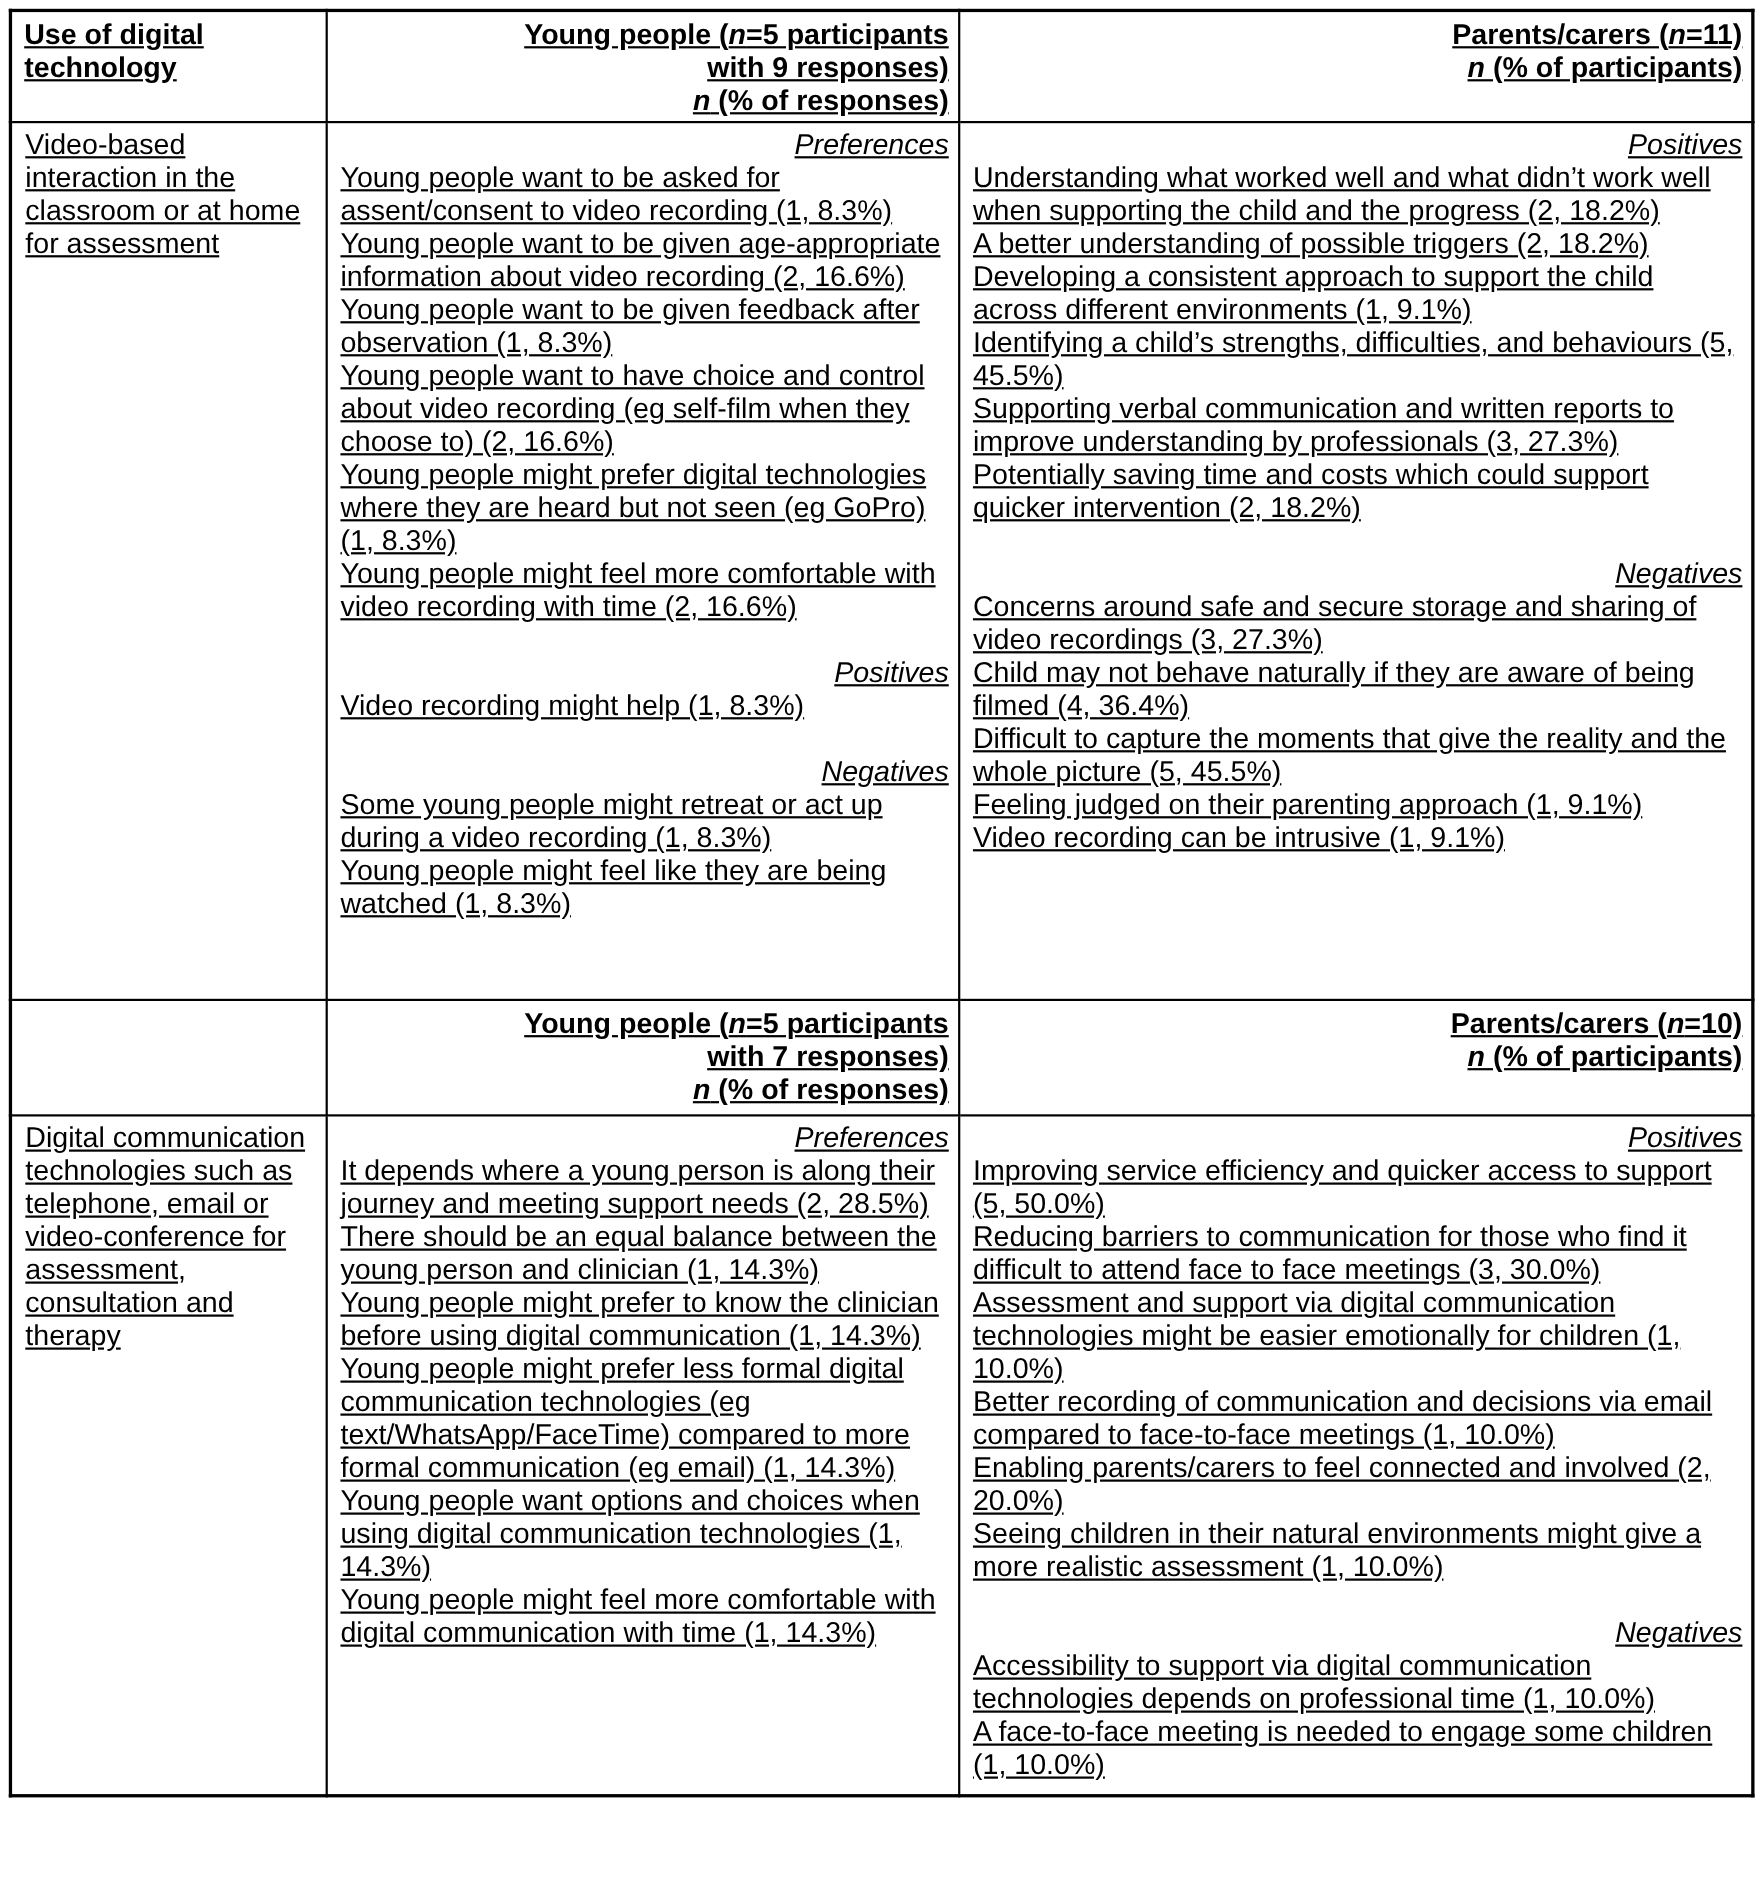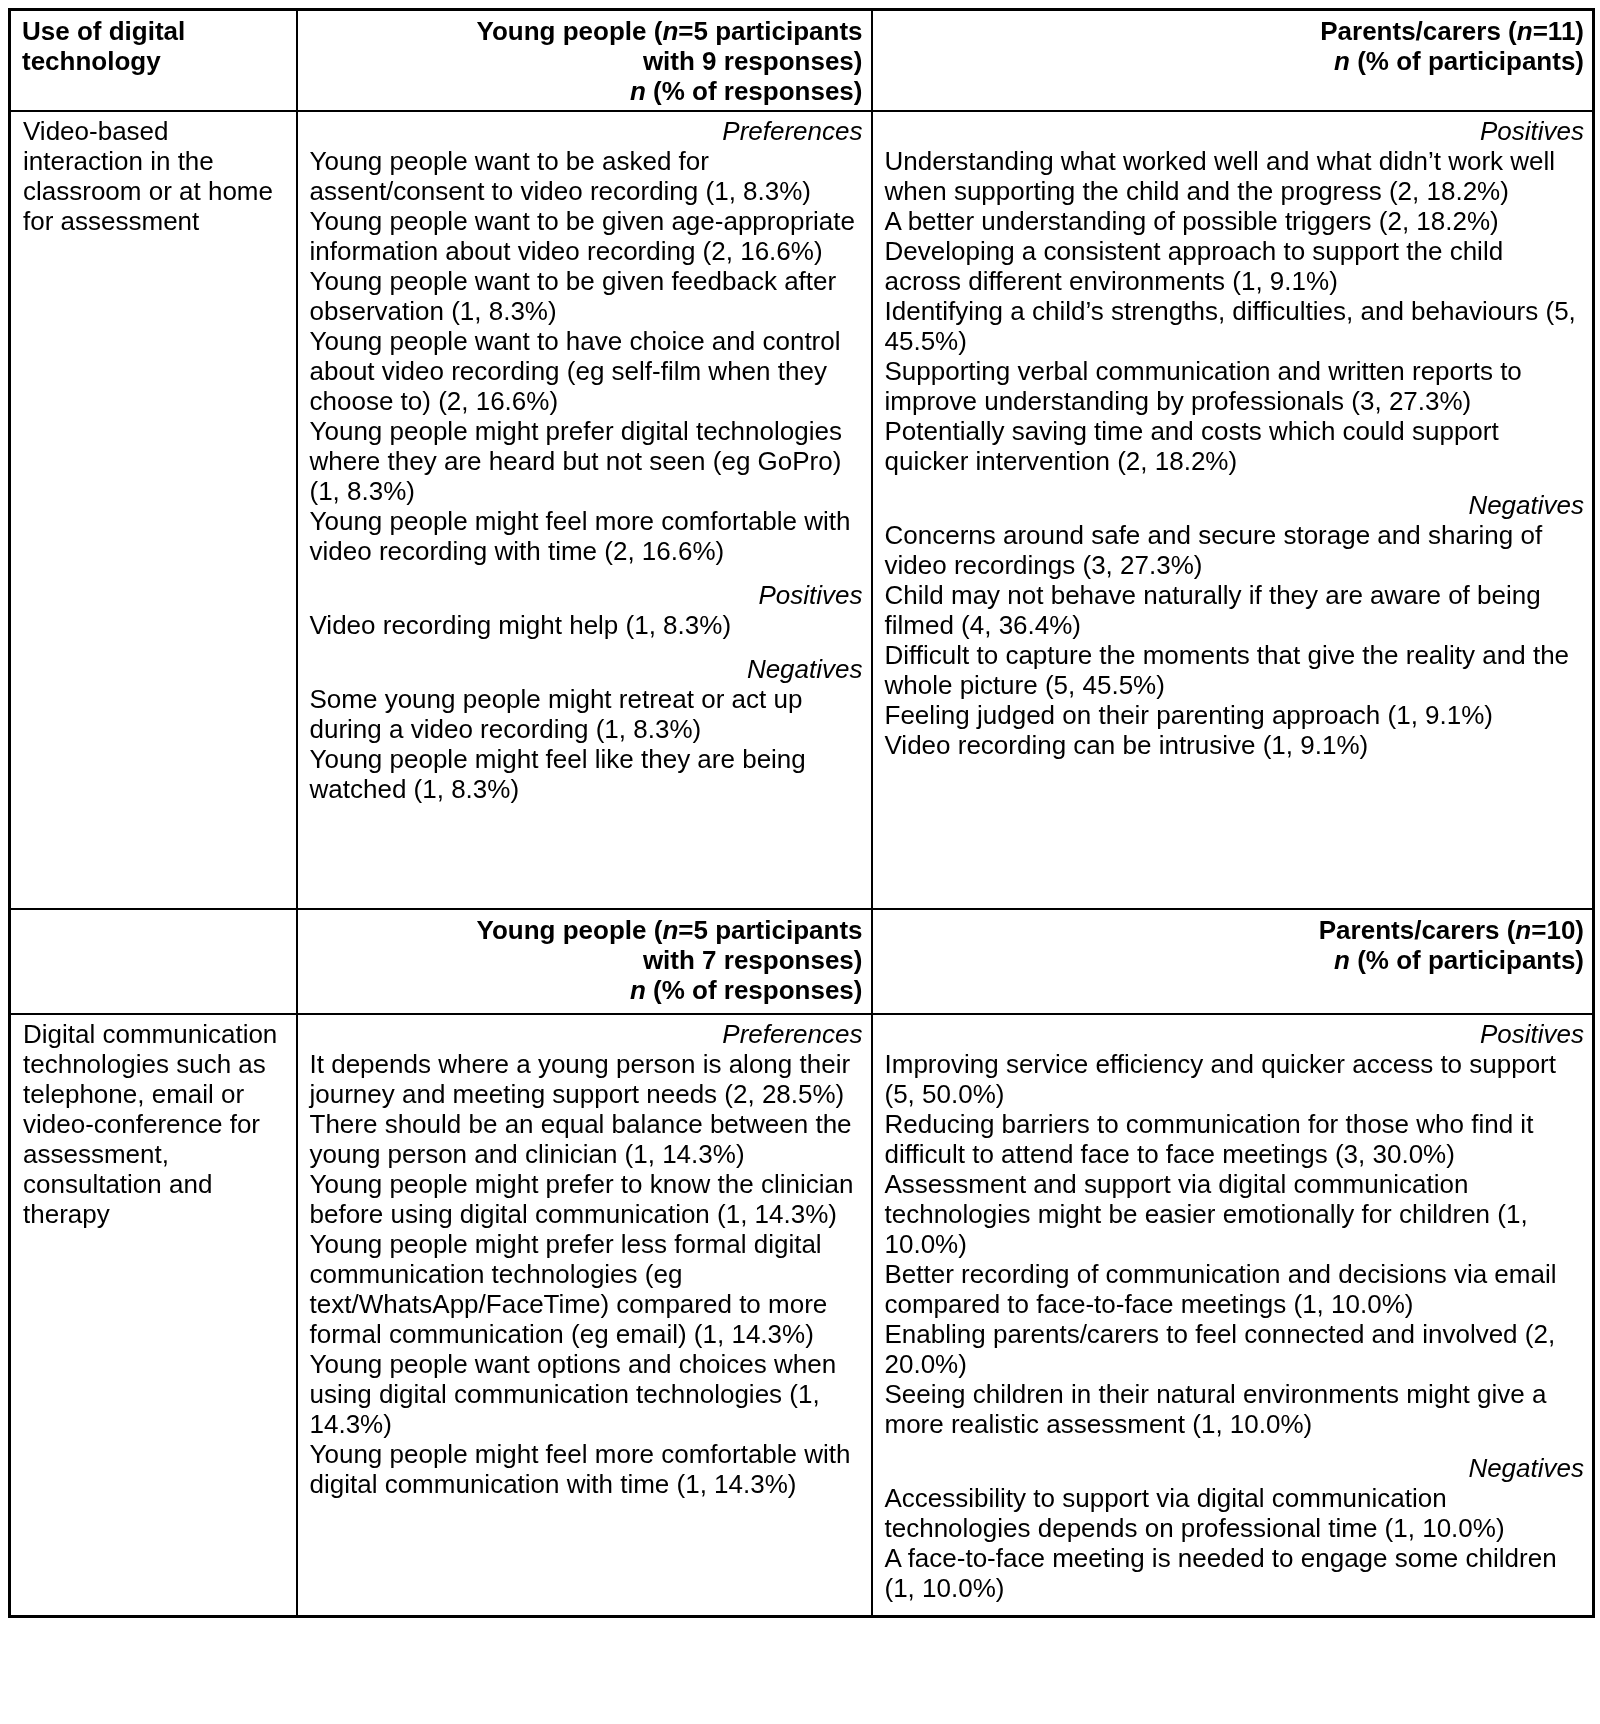--- a/index.html
+++ b/index.html
@@ -16,20 +16,21 @@
   }
   .page {
     padding: 8px;
   }
   table.data-table {
     border-collapse: collapse;
     table-layout: fixed;
     width: 1584px;
     height: 1392px;
     border: 3px solid #000000;
+    text-decoration: underline;
   }
   td {
     border: 2px solid #000000;
     vertical-align: top;
     font-size: 26px;
     line-height: 30px;
     overflow: hidden;
   }
   td.hdr {
     font-weight: bold;
@@ -42,21 +43,21 @@
     padding: 5px 6px 4px 11px;
   }
   td.body {
     padding: 4px 8px 12px 12px;
   }
   .sec-label {
     font-style: italic;
     text-align: right;
   }
   .sec-gap {
-    margin-top: 14px;
+    margin-top: 30px;
   }
   .hdr-line .it {
     font-style: italic;
   }
 </style>
 </head>
 <body>
 
 <div class="page">
   <table class="data-table">

